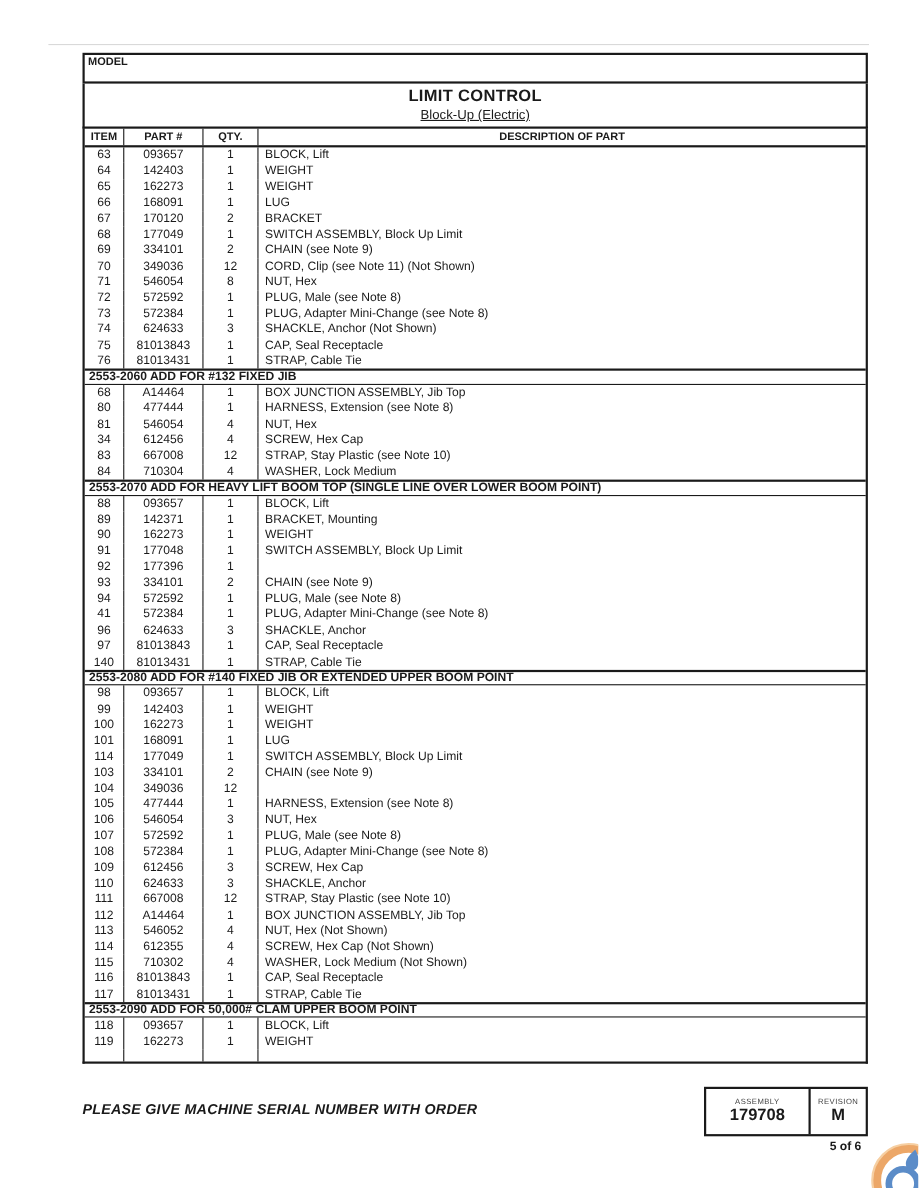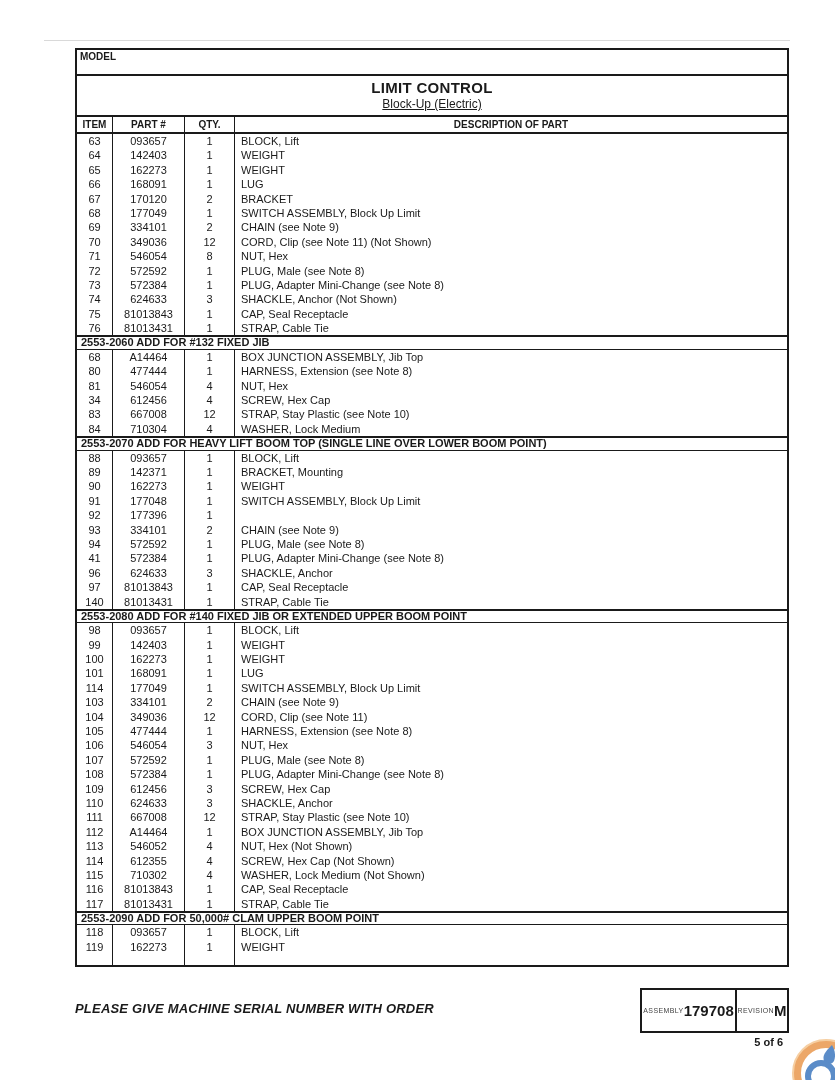--- a/index.html
+++ b/index.html
@@ -36,21 +36,21 @@
     height:14.4px; border-top:2px solid #1a1a1a; border-bottom:1px solid #1a1a1a;
     font-weight:bold; font-size:11px; line-height:11px; padding-left:4px;
     white-space:nowrap; overflow:hidden;
   }
   .filler { height:11px; }
 
   
   .footer { position:absolute; left:75px; top:988px; width:714px; height:92px; }
   .serial-note { position:absolute; left:0; top:13px; font-size:13px; font-weight:bold; font-style:italic; letter-spacing:0.2px; }
   .rev-box { position:absolute; right:0; top:0; width:149px; height:45px; border:2px solid #1a1a1a; display:flex; }
-  .rev-box .box-cell { display:flex; align-items:center; justify-content:center; }
+  .rev-box .box-cell { display:flex; flex-direction:column; align-items:center; justify-content:center; }
   .box-cell-assembly { width:95px; border-right:2px solid #1a1a1a; }
   .box-cell-revision { flex:1; }
   .box-label { font-size:7px; color:#444; letter-spacing:0.4px; }
   .box-value { font-size:15px; font-weight:bold; line-height:16px; }
   .page-indicator { position:absolute; right:6px; top:48px; font-size:11px; font-weight:bold; }
   .watermark { position:absolute; left:713px; top:47px; width:72px; height:72px; }
 </style>
 </head>
 <body>
 
@@ -297,21 +297,20 @@
           <div class="row">
             <div class="cell c-item">103</div>
             <div class="cell c-part">334101</div>
             <div class="cell c-qty">2</div>
             <div class="cell c-desc">CHAIN  (see Note 9)</div>
           </div>
           <div class="row">
             <div class="cell c-item">104</div>
             <div class="cell c-part">349036</div>
             <div class="cell c-qty">12</div>
-            <div class="cell c-desc">CORD, Clip (see Note 11)</div>
           </div>
           <div class="row">
             <div class="cell c-item">105</div>
             <div class="cell c-part">477444</div>
             <div class="cell c-qty">1</div>
             <div class="cell c-desc">HARNESS, Extension  (see Note 8)</div>
           </div>
           <div class="row">
             <div class="cell c-item">106</div>
             <div class="cell c-part">546054</div>

